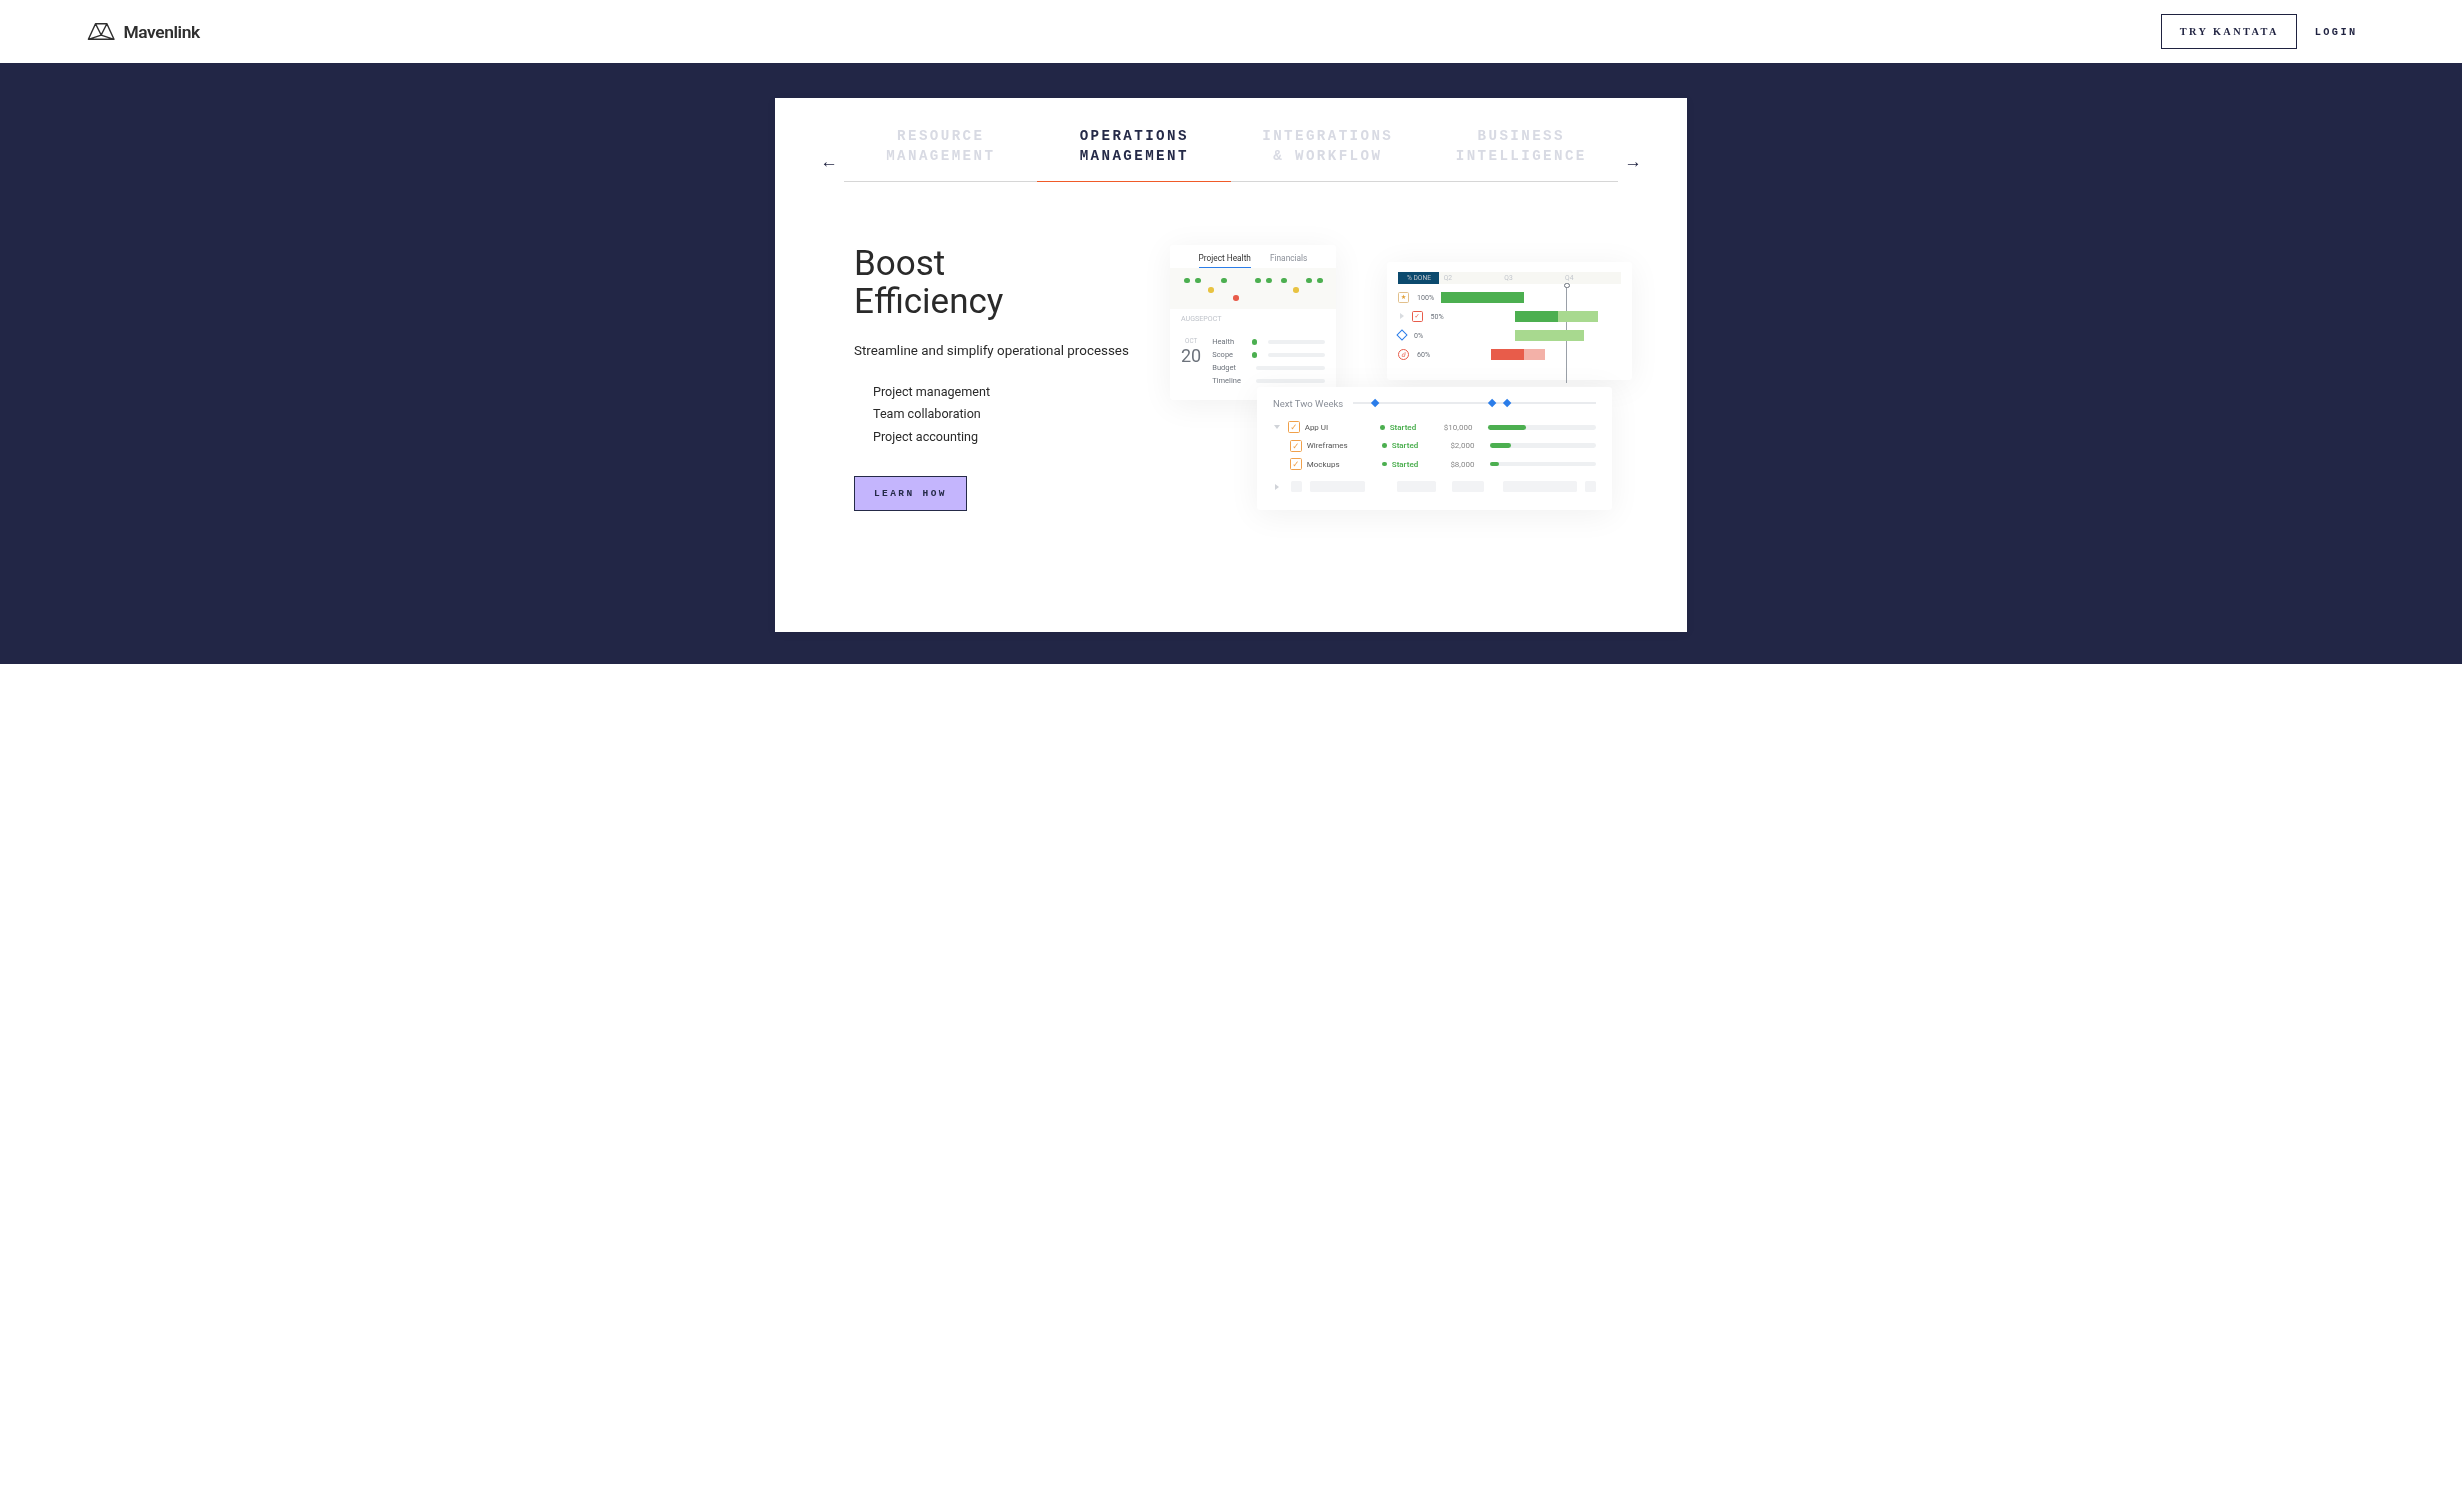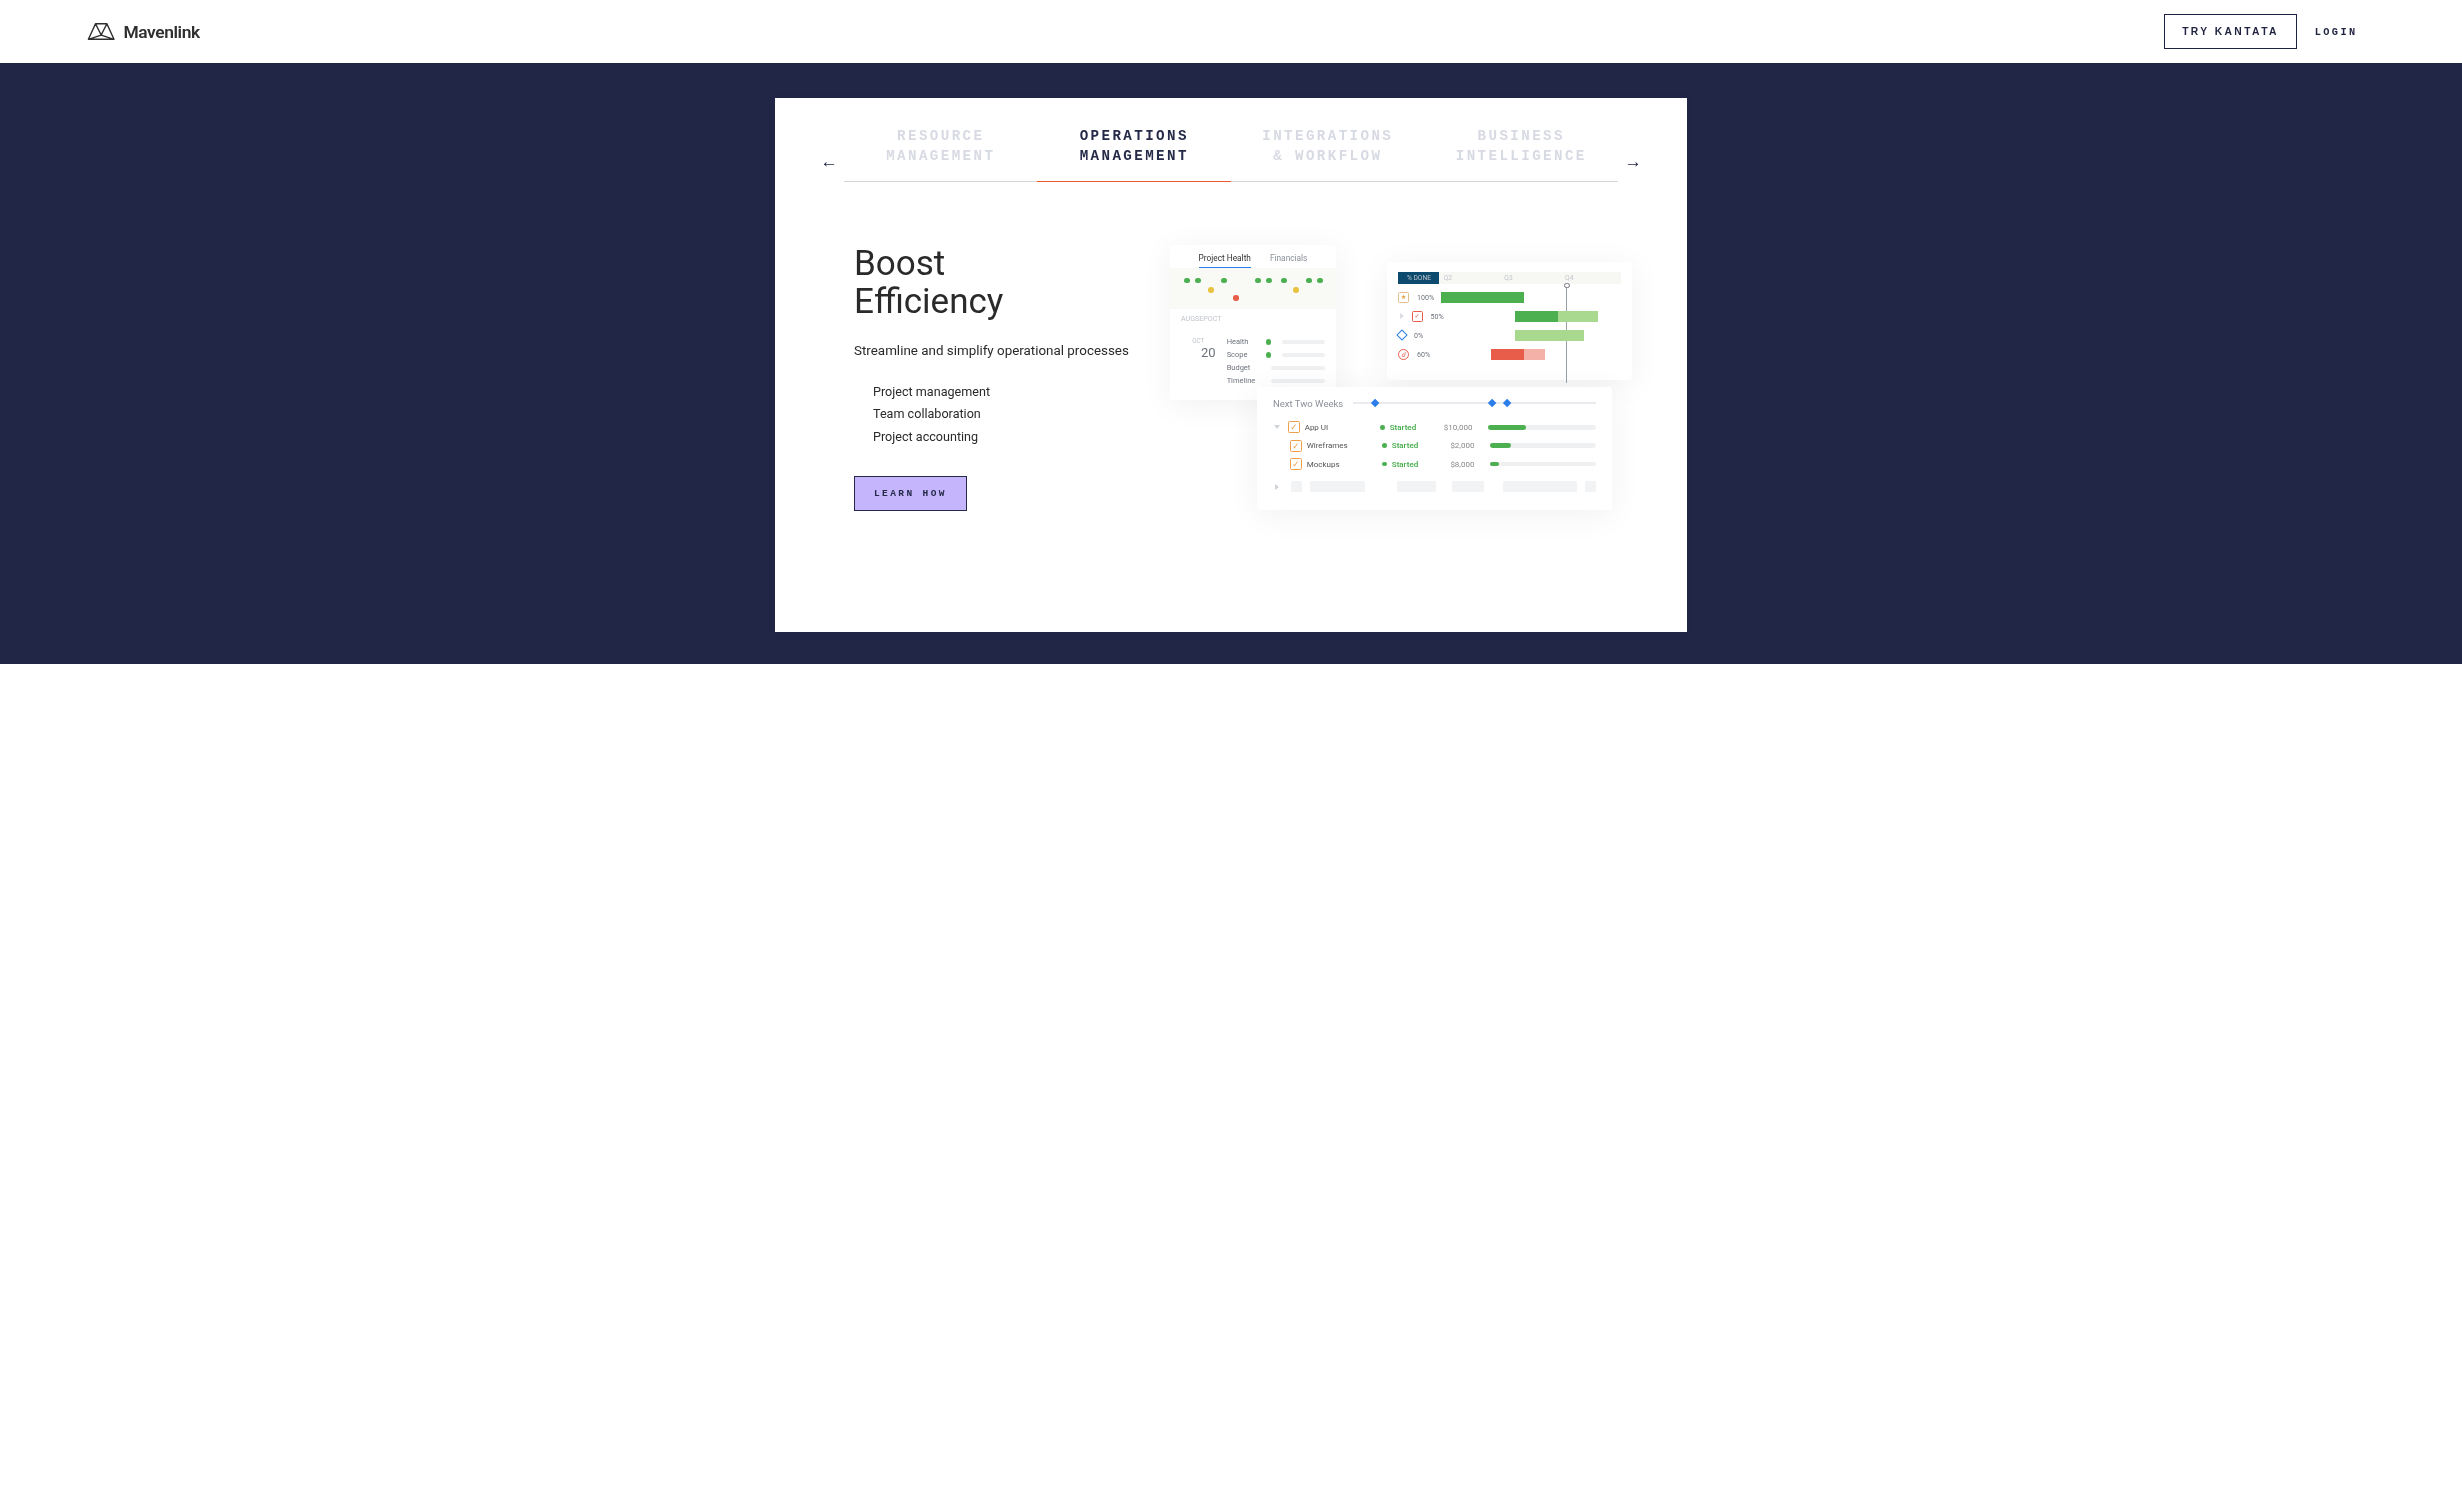--- a/index.html
+++ b/index.html
@@ -2,21 +2,21 @@
 <html style="font-size:12.6px"><head>
 <meta charset="utf-8">
 <style>
 * { margin:0; padding:0; box-sizing:border-box; }
 body { font-family:-apple-system,BlinkMacSystemFont,'Segoe UI',Roboto,sans-serif; background:#fff; }
 .top-nav { display:flex; align-items:center; justify-content:space-between; padding:14.2px 87px; background:#fff; }
 .logo-wrap { display:flex; gap:8px; }
 .logo-mark { width:28.4px; height:19px; }
 .logo-text { font-size:17.4px; font-weight:600; color:#2f2f2f; letter-spacing:-0.4px; }
 .nav-actions { display:flex; align-items:center; gap:0; }
-.btn-outline { border:0.8px solid #1f2240; color:#1f2240; background:#fff; padding:11px 17.4px; font-family:Liberation Sans, sans-serif; font-size:10.3px; font-weight:600; letter-spacing:2.4px; cursor:pointer; }
+.btn-outline { border:0.8px solid #1f2240; color:#1f2240; background:#fff; padding:11px 17.4px; font-family:Liberation Serif, serif; font-size:10.3px; font-weight:600; letter-spacing:2.4px; cursor:pointer; }
 .btn-login { color:#1f2240; background:#fff; border:none; padding:11px 17.4px; font-family:'Courier New',monospace; font-size:10.3px; font-weight:600; letter-spacing:2.4px; cursor:pointer; }
 .dark-band { background:#222646; padding:35px 0 32px; }
 .card { background:#fff; max-width:912px; margin:0 auto; padding:28.4px 0 55px; box-shadow:0 1.6px 9.5px rgba(0,0,0,.06); }
 .tabs-row { display:flex; align-items:flex-start; justify-content:center; gap:0; padding:0 39px; position:relative; }
 .arrow-nav { font-size:17.4px; color:#1f2240; cursor:pointer; padding:24px 6.3px 0; user-select:none; }
 .tab { flex:1; text-align:center; font-family:'Courier New',monospace; font-size:14.2px; font-weight:600; letter-spacing:2.4px; line-height:1.4; padding:0 8px 14.2px; border-bottom:0.8px solid #d6d6d6; color:#d8dae3; cursor:pointer; }
 .tab.active { color:#252a48; border-bottom:1.6px solid #f05a28; }
 .content-row { display:flex; padding:63px 47px 0 79px; gap:32px; }
 .copy-col { flex:0 0 284px; }
 .copy-head { font-size:35px; font-weight:400; color:#2a2a2a; line-height:1.1; margin-bottom:19px; }
@@ -28,21 +28,21 @@
 .mock-panel { position:absolute; background:#fff; box-shadow:0 4.7px 32px rgba(0,0,0,.06); border-radius:3.2px; font-size:8.7px; color:#8a8f98; }
 .mock1 { top:0; left:0; width:166px; padding:0; }
 .mock1-tabs { display:flex; gap:19px; padding:8px 11px 0; font-size:8.3px;justify-content:center; }
 .mock1-tabs span:first-child { color:#333; border-bottom:1.6px solid #2b7de9; padding-bottom:4.7px; }
 .dot-strip { background:#f9f9f6; height:41px; position:relative; margin:0; }
 .dot { position:absolute; width:5.5px; height:5.5px; border-radius:50%; }
 .axis-lbls { display:flex; justify-content:flex-start; padding:4.7px 11px 8px; font-size:7.1px; color:#bfc3ca; }
 .mock1-body { display:flex; padding:6.3px 11px 11px; gap:11px; }
 .date-box { text-align:center; }
 .date-box .mo { font-size:6.3px; color:#bfc3ca; }
-.date-box .dy { font-size:13px; color:#6d737c;margin-left:20px; }
+.date-box .dy { font-size:18px; color:#6d737c; }
 .kpi-list { flex:1; }
 .kpi-row { display:flex; align-items:center; gap:6.3px; font-size:7.5px; color:#6d737c; margin-bottom:4px; }
 .kpi-dot { width:5.5px; height:5.5px; border-radius:50%; }
 .kpi-bar { flex:1; height:4px; background:#eef0f2; border-radius:2.4px; position:relative; margin-left:4.7px; }
 .kpi-bar::before { content:''; position:absolute; left:0; top:0; height:100%; background:#d3d6da; border-radius:2.4px; }
 .mock2 { top:17.4px; right:8px; width:245px; padding:9.5px 0 14.2px; }
 .gh { display:flex; padding:0 11px 4.7px; font-size:6.7px; color:#c2c6cc; gap:0; }
 .gh .h1 { width:41px; text-align:right; padding-right:8px; background:#0c4a6e; padding-top:2.4px; padding-bottom:2.4px;}
 .gh .hc { flex:1; background:#f7f7f3; padding:2.4px 4.7px; }
 .grow { display:flex; align-items:center; padding:1.6px 11px; margin-bottom:3.2px; height:16px; }

